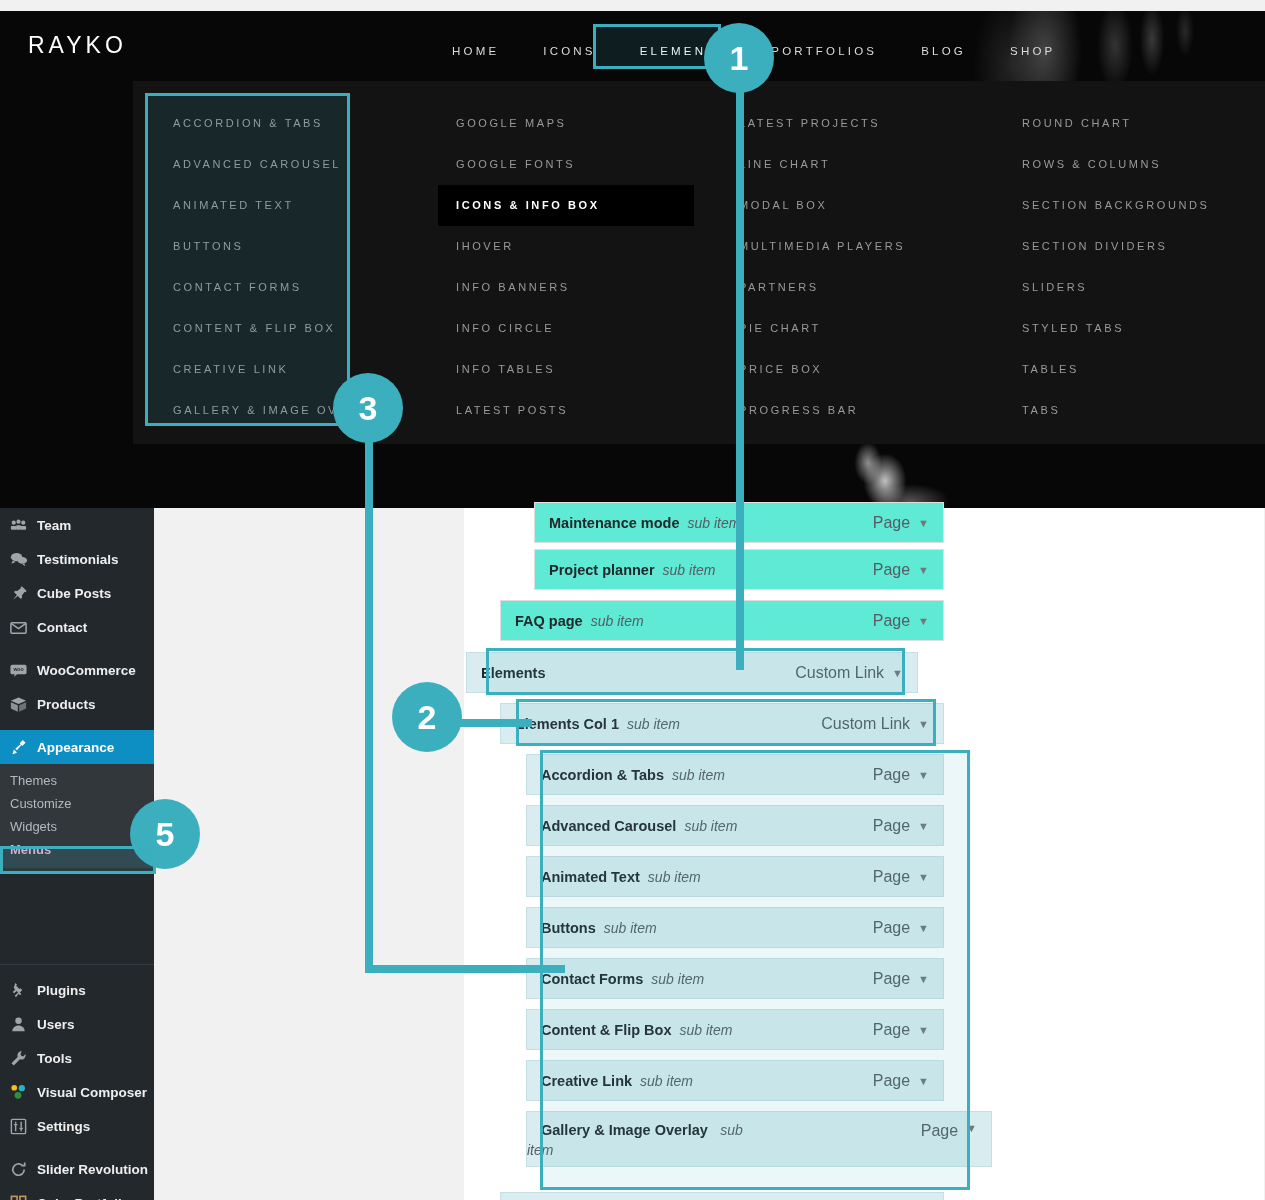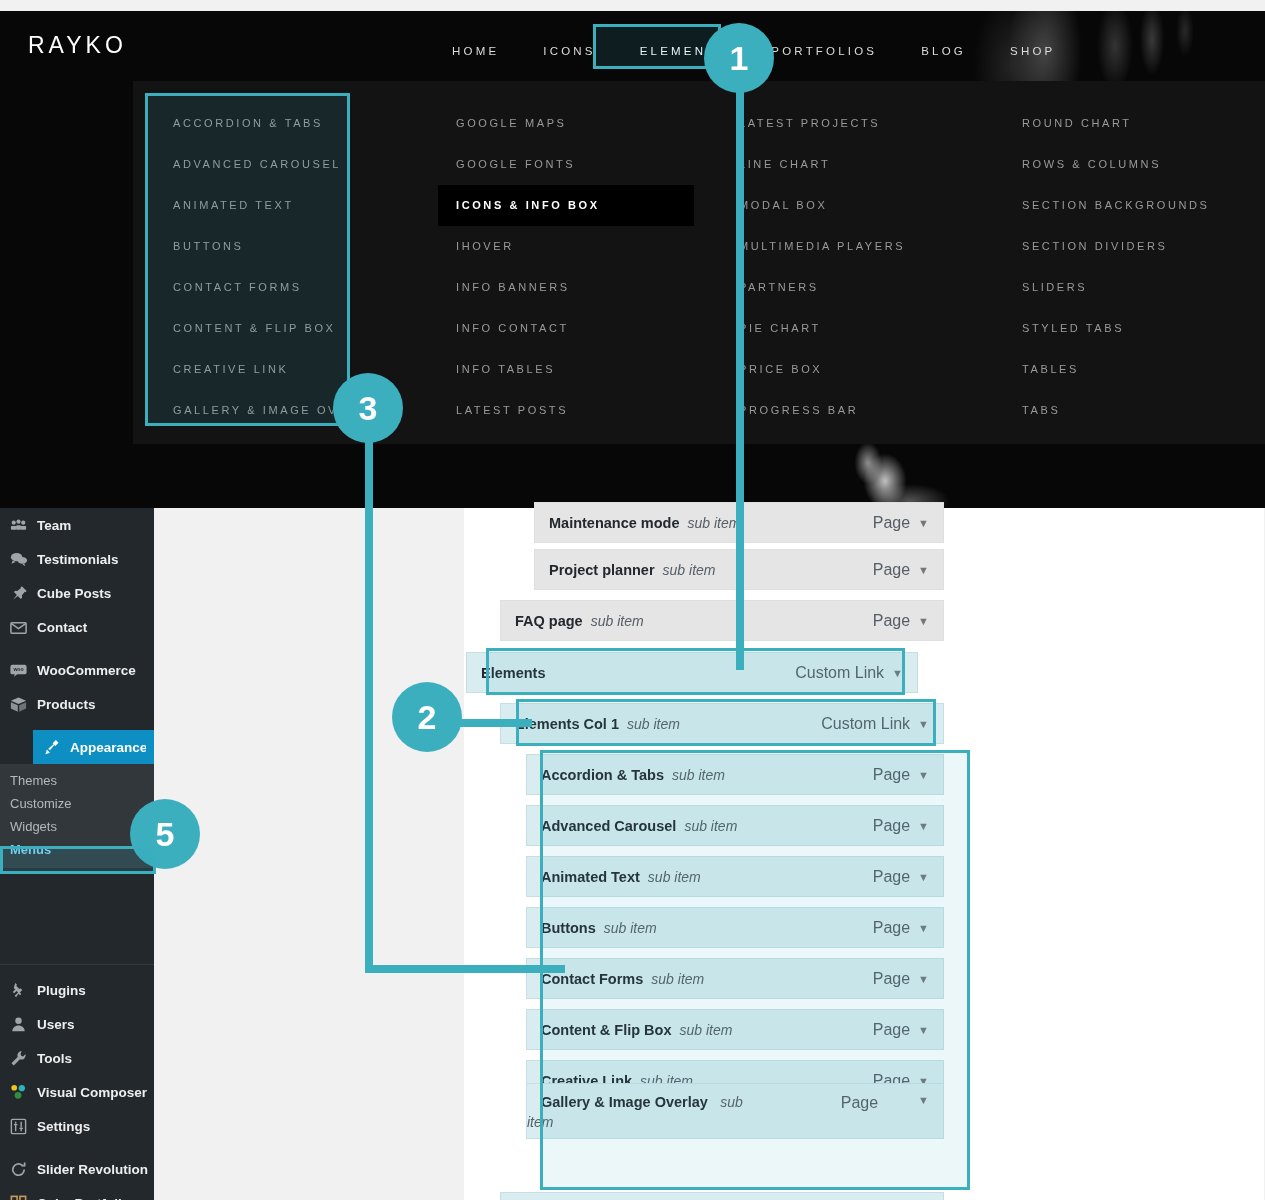--- a/index.html
+++ b/index.html
@@ -74,54 +74,54 @@
   .wp-sidebar {
     position: absolute; left: 0; top: 508px; width: 154px; height: 692px;
     background: #23282d;
   }
   .wp-item {
     display: flex; align-items: center; gap: 9px;
     height: 34px; padding-left: 9px;
     color: #eeeeee; font-size: 13.5px; font-weight: 600;
     text-decoration: none;
   }
-  .wp-item.is-current { background: #0d8fc4; color: #fff; position: relative; margin-left: 33px; }
+  .wp-item.is-current { background: #0d8fc4; color: #fff; position: relative; }
   .wp-item.is-current::after {
     content: ""; position: absolute; right: -8px; top: 50%;
     transform: translateY(-50%);
     border: 8px solid transparent; border-left-color: #0d8fc4;
   }
   .wp-ico { width: 19px; height: 19px; flex: 0 0 19px; display: block; }
   .wp-gap { height: 9px; }
   .wp-sep { height: 9px; border-bottom: 1px solid #34393f; margin-bottom: 8px; }
   .wp-sub {
     display: block; padding: 4px 0 4px 10px;
     color: #b4b9be; font-size: 13px; text-decoration: none;
   }
-  .wp-sub.is-current { color: #7dd3fc; font-weight: 700; }
+  .wp-sub.is-current { color: #f9a8d4; font-weight: 700; }
   .wp-submenu { background: #32373c; padding: 5px 0 7px 0; }
   .menus-hl-box {
     position: absolute; left: 0px; top: 846px; width: 156px; height: 28px;
     border: 3px solid #3bafbe; background: rgba(59,175,190,.16);
     pointer-events: none;
   }
 
   
   .wp-content {
     position: absolute; left: 154px; top: 508px; width: 1111px; height: 692px;
     background: #f1f1f1;
   }
   .menu-panel {
     position: absolute; left: 310px; top: 0px; width: 800px; height: 692px;
     background: #ffffff;
   }
 
   .row {
     position: absolute; height: 41px;
-    background: #e5e5e5; border: 1px solid #dfdfdf;
+    background: #5eead4; border: 1px solid #dfdfdf;
     display: flex; align-items: center;
   }
   .row.tinted { background: #d9edf0; border-color: #c5dfe4; }
   .row-title {
     font-size: 14.5px; font-weight: bold; color: #23282d;
     padding-left: 14px; white-space: nowrap;
   }
   .row-sub {
     font-size: 14px; font-style: italic; color: #555d66; margin-left: 8px;
     white-space: nowrap;
@@ -185,21 +185,21 @@
           <a class="mega-item">CREATIVE LINK</a>
           <a class="mega-item">GALLERY &amp; IMAGE OVERLAY</a>
         </div>
 
         <div class="mega-col">
           <a class="mega-item">GOOGLE MAPS</a>
           <a class="mega-item">GOOGLE FONTS</a>
           <a class="mega-item is-sel">ICONS &amp; INFO BOX</a>
           <a class="mega-item">IHOVER</a>
           <a class="mega-item">INFO BANNERS</a>
-          <a class="mega-item">INFO CONTACT</a>
+          <a class="mega-item">INFO CIRCLE</a>
           <a class="mega-item">INFO TABLES</a>
           <a class="mega-item">LATEST POSTS</a>
         </div>
 
         <div class="mega-col">
           <a class="mega-item">LATEST PROJECTS</a>
           <a class="mega-item">LINE CHART</a>
           <a class="mega-item">MODAL BOX</a>
           <a class="mega-item">MULTIMEDIA PLAYERS</a>
           <a class="mega-item">PARTNERS</a>
@@ -494,21 +494,21 @@
         <span class="row-caret">▼</span>
       </div>
 
       <div class="row tinted" style="left:62px; top:552px; width:418px;">
         <span class="row-title">Creative Link</span>
         <span class="row-sub">sub item</span>
         <span class="row-type">Page</span>
         <span class="row-caret">▼</span>
       </div>
 
-      <div class="row tinted two-line" style="left:62px; top:575px; width:418px;gap:32px;">
+      <div class="row tinted two-line" style="left:62px; top:603px; width:466px;">
         <span style="max-width:230px">
           <span class="row-title">Gallery &amp; Image Overlay</span>
           <span class="row-sub">sub item</span>
         </span>
         <span class="row-type">Page</span>
         <span class="row-caret">▼</span>
       </div>
 
       <div class="row tinted" style="left:36px; top:684px; width:444px;">
         

